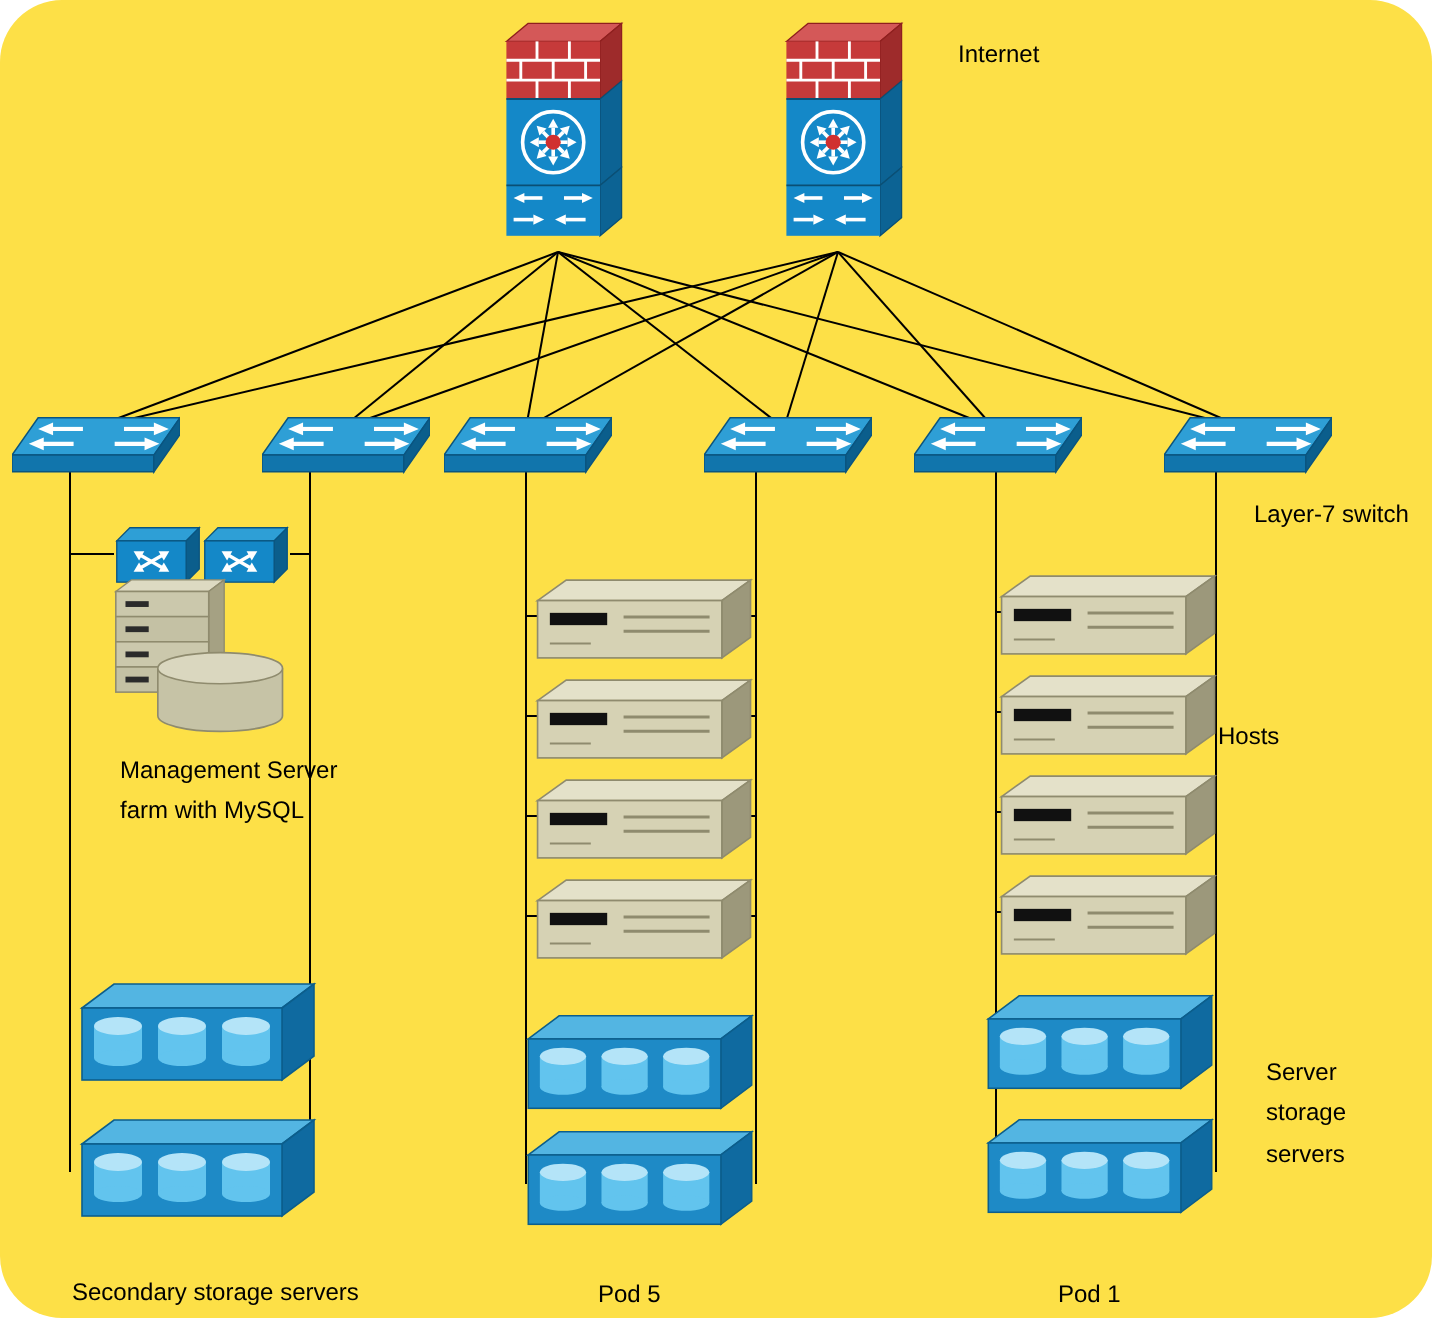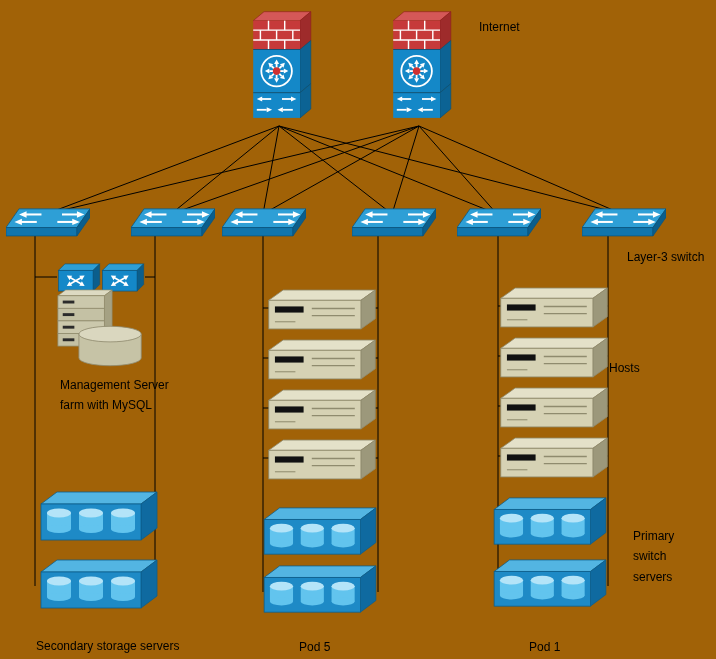--- a/index.html
+++ b/index.html
@@ -1,18 +1,18 @@
 <!DOCTYPE html>
 <html><head>
 <meta charset="utf-8">
 <style>
   html,body{margin:0;padding:0;background:#ffffff;}
   #canvas{
-    position:relative;width:716px;height:659px;background:#a16207;
-    font-family:"Liberation Sans",sans-serif;color:#000;overflow:hidden;
+    position:relative;width:716px;height:659px;background:#fde047;
+    font-family:"Liberation Sans",sans-serif;color:#000;overflow:hidden;border-radius:31px;
   }
   #wires{position:absolute;left:0;top:0;z-index:1;}
   .node{position:absolute;z-index:2;line-height:0;}
   .label{position:absolute;z-index:3;font-size:12px;line-height:1.7;color:#000;}
   .nowrap{white-space:nowrap;}
 </style>
 </head>
 <body>
 
 <div id="canvas">
@@ -295,21 +295,21 @@
         <use href="#sym-host"></use>
       </svg></div>
   <div class="node" style="left:490px;top:496px"><svg width="120" height="52">
         <use href="#sym-storage"></use>
       </svg></div>
   <div class="node" style="left:490px;top:558px"><svg width="120" height="52">
         <use href="#sym-storage"></use>
       </svg></div>
 
   <div class="label nowrap" style="left:479px;top:17px">Internet</div>
-  <div class="label nowrap" style="left:627px;top:247px">Layer-3 switch</div>
+  <div class="label nowrap" style="left:627px;top:247px">Layer-7 switch</div>
   <div class="label nowrap" style="left:609px;top:358px">Hosts</div>
-  <div class="label" style="left:633px;top:526px;width:72px">Primary switch servers</div>
+  <div class="label" style="left:633px;top:526px;width:72px">Server storage servers</div>
   <div class="label" style="left:60px;top:375px;width:114px">Management Server farm with MySQL</div>
   <div class="label nowrap" style="left:36px;top:636px">Secondary storage servers</div>
   <div class="label nowrap" style="left:299px;top:637px">Pod 5</div>
   <div class="label nowrap" style="left:529px;top:637px">Pod 1</div>
 
 </div>
 
 </body></html>

